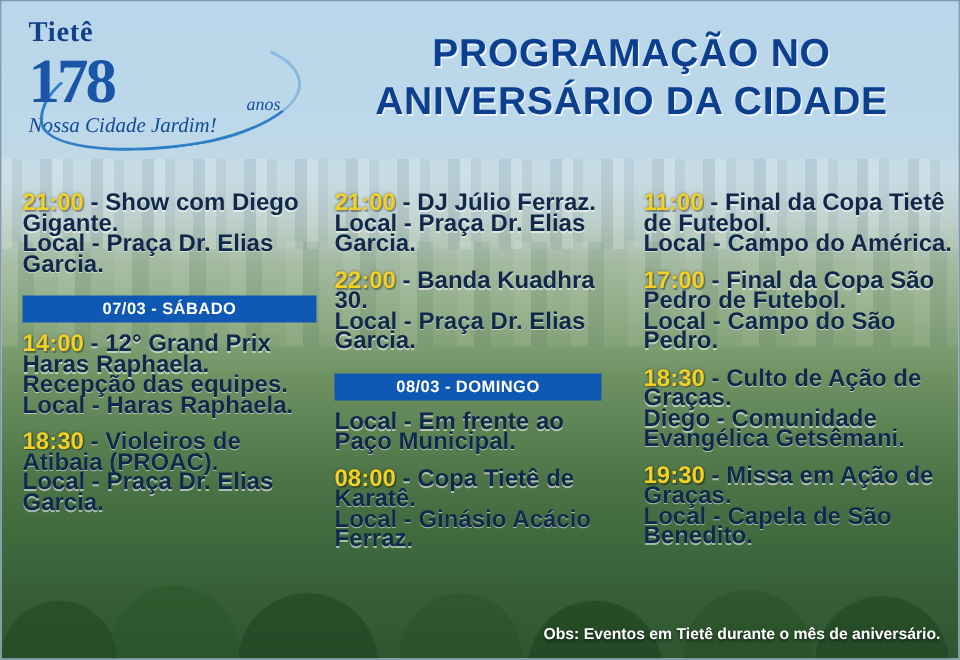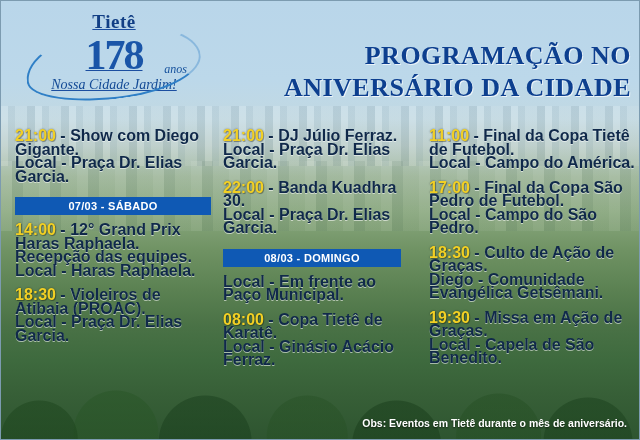--- a/index.html
+++ b/index.html
@@ -56,23 +56,22 @@
       radial-gradient(circle at 62% 104%, rgba(24,60,26,0.5) 0 44px, transparent 45px),
       radial-gradient(circle at 78% 98%, rgba(36,78,34,0.45) 0 42px, transparent 43px),
       radial-gradient(circle at 92% 102%, rgba(26,64,28,0.5) 0 44px, transparent 45px);
     pointer-events: none;
   }
 
   
   #logo {
     position: absolute; left: 18px; top: 8px;
     width: 190px; height: 105px;
-    text-align: center;
+    text-align: left;
     color: #1b4ea0;
-    text-decoration: underline;
   }
   #logo .tie {
     font-family: "Liberation Serif", serif;
     font-weight: bold; font-size: 19px;
     color: #123f85; letter-spacing: .5px;
     margin-top: 2px;
   }
   #logo .num-wrap {
     position: relative; height: 52px; margin-top: -4px;
   }
@@ -103,29 +102,28 @@
     border-radius: 50% 50% 45% 55% / 60% 55% 45% 40%;
     border-top-color: transparent;
     border-right-color: rgba(47,127,198,.35);
     transform: rotate(-8deg);
     pointer-events: none;
   }
 
   
   #title {
     position: absolute; left: 210px; top: 18px; width: 420px;
-    text-align: right;
-    font-family: Liberation Serif, serif;
+    text-align: center;
+    font-family: Liberation Sans, sans-serif;
     font-weight: bold;
     font-size: 26px;
     line-height: 32px;
     color: #0d3f8f;
     letter-spacing: .5px;
     text-shadow: 1px 1px 0 rgba(255,255,255,.7);
-    margin-top: 21px;
   }
 
   
   .col { position: absolute; top: 128px; }
   #col1 { left: 14px;  width: 196px; }
   #col2 { left: 222px; width: 178px; }
   #col3 { left: 428px; width: 220px; }
 
   .daybar {
     background: #0f59b4;

